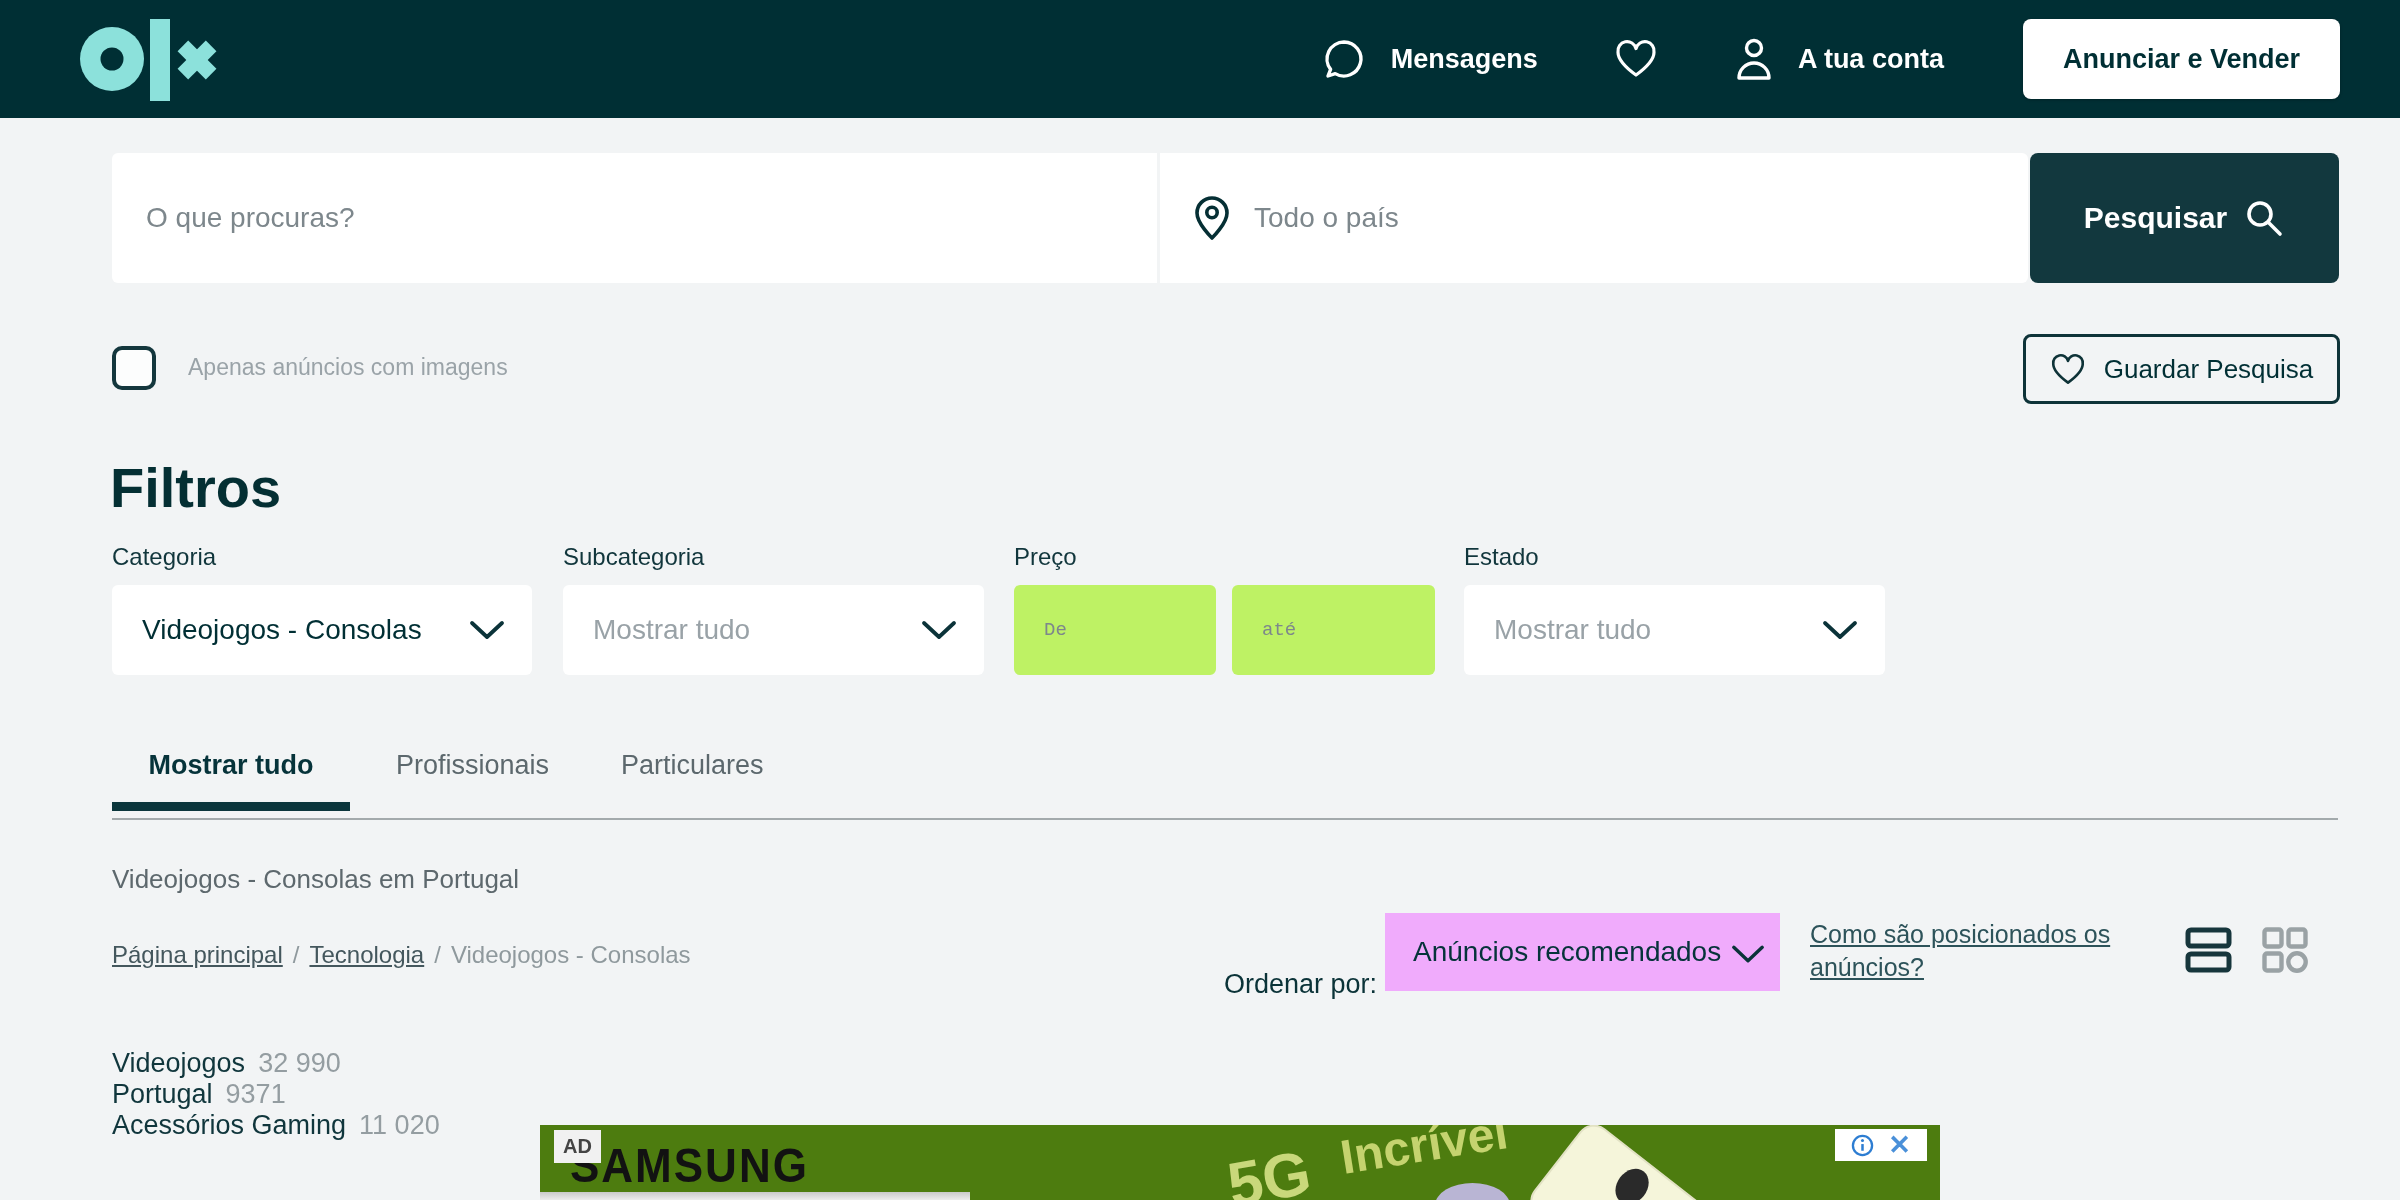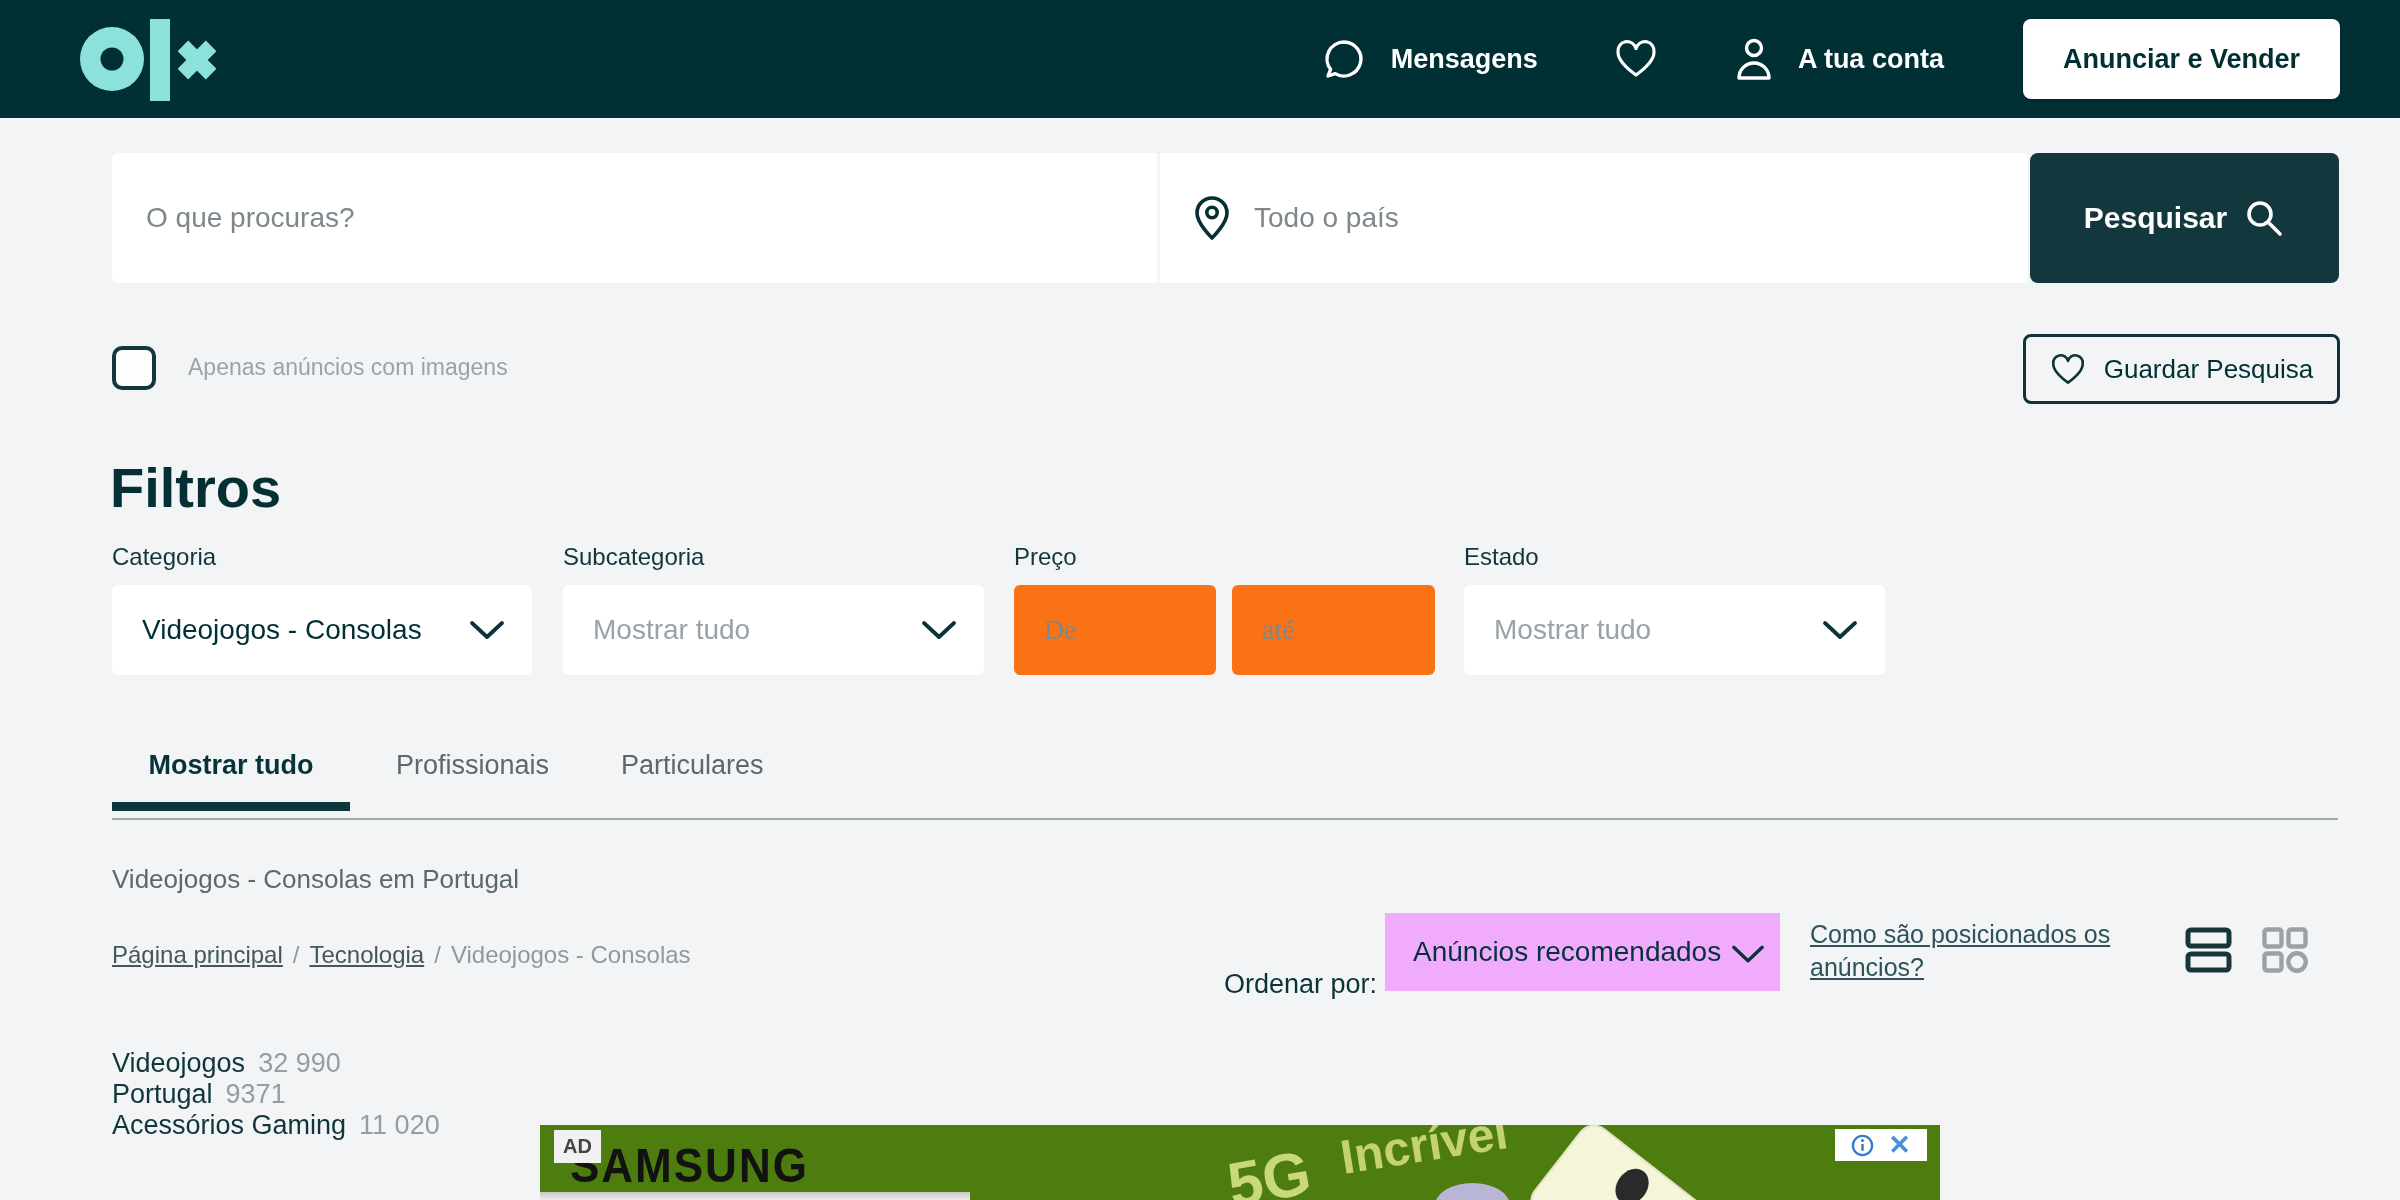--- a/index.html
+++ b/index.html
@@ -91,23 +91,23 @@
   .field-label { position: absolute; top: 543px; font-size: 24px; color: #11363c; }
   .field-box {
     position: absolute; top: 585px; height: 90px; background: #ffffff;
     border-radius: 6px; display: flex; align-items: center;
     padding-left: 30px; cursor: pointer;
   }
   .field-box .val { font-size: 28px; color: #002f34; }
   .field-box .val.ph { color: #99a2a7; }
   .field-box .chev { position: absolute; right: 26px; top: 34px; }
   .price-input {
-    position: absolute; top: 585px; height: 90px; background: #f97316;
-    border: none; border-radius: 6px; font-size: 28px; color: #002f34;
-    padding: 0 20px 0 30px; font-family: Liberation Serif, serif;
+    position: absolute; top: 585px; height: 90px; background: #bef264;
+    border: none; border-radius: 6px; font-size: 19px; color: #002f34;
+    padding: 0 20px 0 30px; font-family: Liberation Mono, monospace;
   }
 
   
   .tab { position: absolute; top: 750px; font-size: 27px; cursor: pointer; }
   .tab.active { font-weight: bold; color: #06333a; }
   .tab.inactive { color: #5c686d; }
   .tab-underline {
     position: absolute; left: 112px; top: 802px; width: 238px; height: 9px;
     background: #0b363c;
   }

